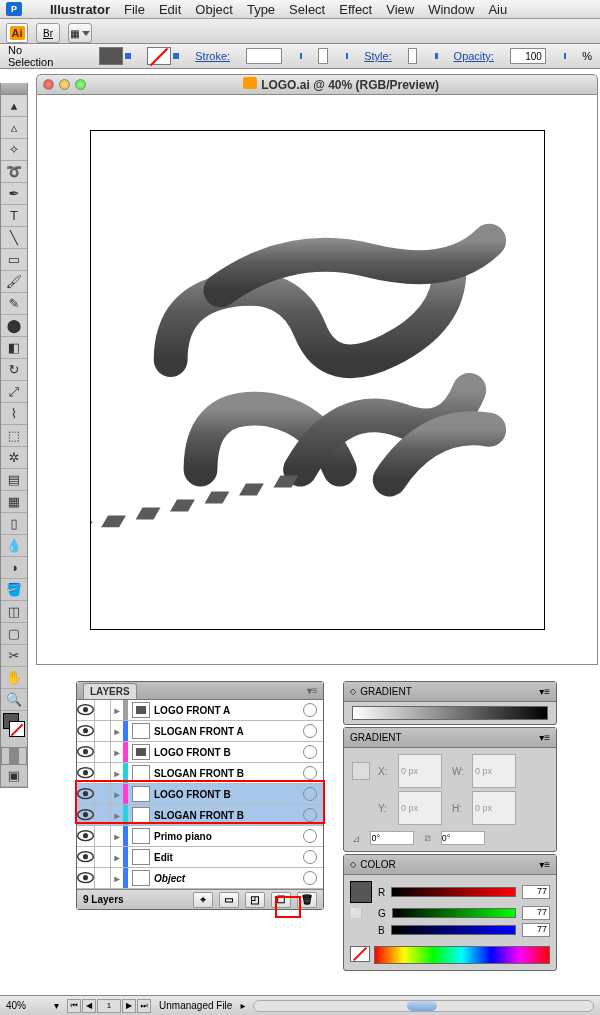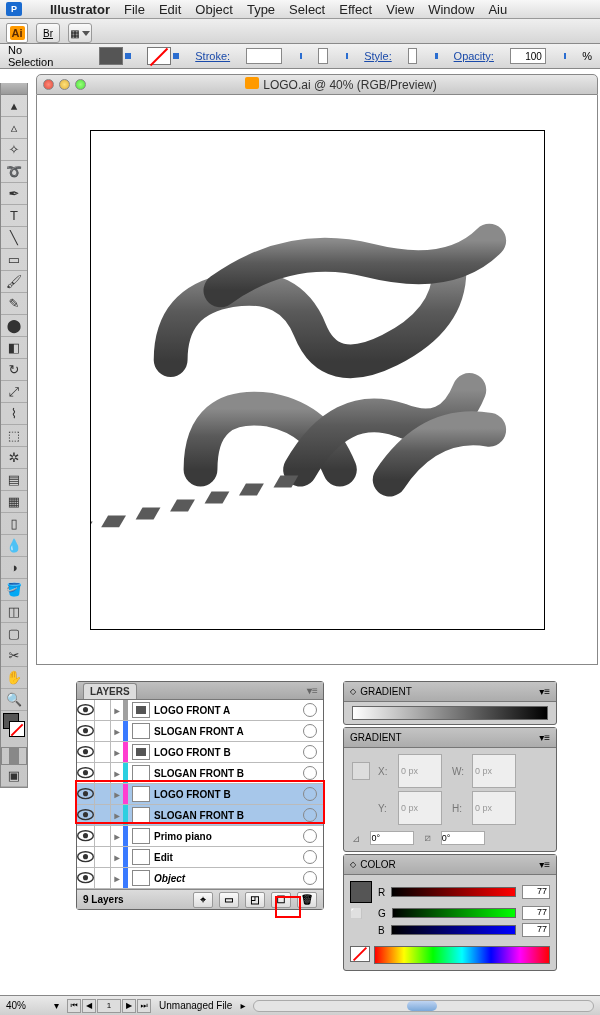--- a/index.html
+++ b/index.html
@@ -34,21 +34,21 @@
 .toolbox .grip { height:12px; background:linear-gradient(#bbb,#999); border-bottom:1px solid #888; }
 .toolbox .tool { width:26px; height:22px; border-bottom:1px solid #aaa; display:flex; align-items:center; justify-content:center; font-size:13px; color:#333; }
 .toolbox .clr-block { height:36px; position:relative; }
 .toolbox .clr-block .fg { position:absolute; left:2px; top:2px; width:16px; height:16px; background:#555; border:1px solid #000; }
 .toolbox .clr-block .bg { position:absolute; left:8px; top:10px; width:16px; height:16px; background:#fff; border:1px solid #000; }
 .toolbox .clr-block .bg::after { content:""; position:absolute; left:-1px; right:-1px; top:50%; border-top:2px solid red; transform:rotate(-45deg); }
 .toolbox .mode { height:18px; display:flex; }
 .toolbox .mode div { flex:1; border:1px solid #888; }
 
 
-.docwin { position:absolute; left:36px; top:74px; right:2px; }
+.docwin { position:absolute; left:36px; top:74px; right:2px;font-weight:bold; }
 .docwin .titlebar { height:21px; background:linear-gradient(#e8e8e8,#c9c9c9); border:1px solid #888; border-radius:5px 5px 0 0; display:flex; align-items:center; padding:0 6px; gap:5px; }
 .titlebar .tl { width:11px; height:11px; border-radius:50%; border:1px solid #888; }
 .titlebar .tl.r { background:radial-gradient(#ff8a7a,#e04a3a); }
 .titlebar .tl.y { background:radial-gradient(#ffe07a,#e0b03a); }
 .titlebar .tl.g { background:radial-gradient(#9aff7a,#4ae03a); }
 .titlebar .doctitle { flex:1; text-align:center; font-size:12px; color:#333; }
 .titlebar .ai-mini { width:14px; height:12px; background:#ff9a00; border-radius:2px; display:inline-block; margin-right:4px; }
 
 .canvas { background:#fff; border:1px solid #888; border-top:none; height:570px; display:flex; align-items:center; justify-content:center; }
 .artboard { width:455px; height:500px; border:1px solid #000; background:#fff; display:flex; align-items:center; justify-content:center; }

